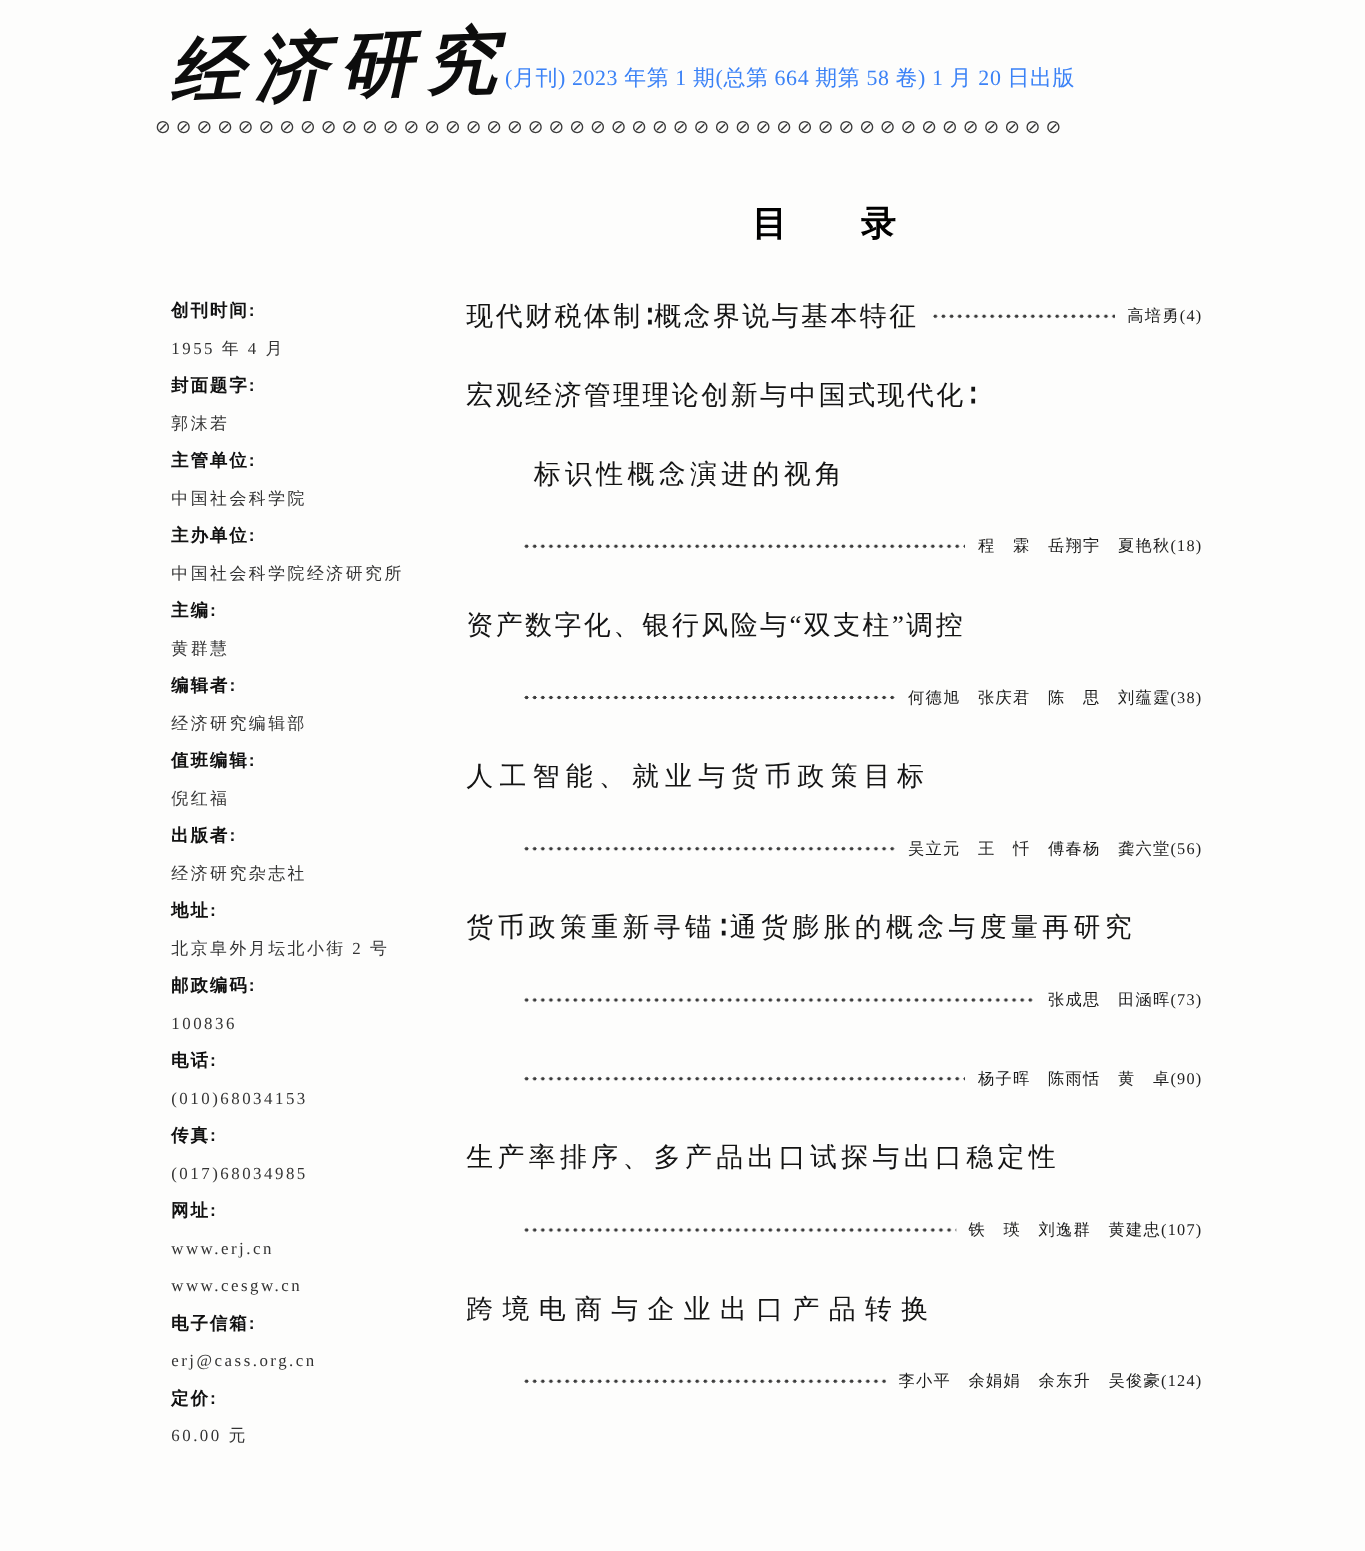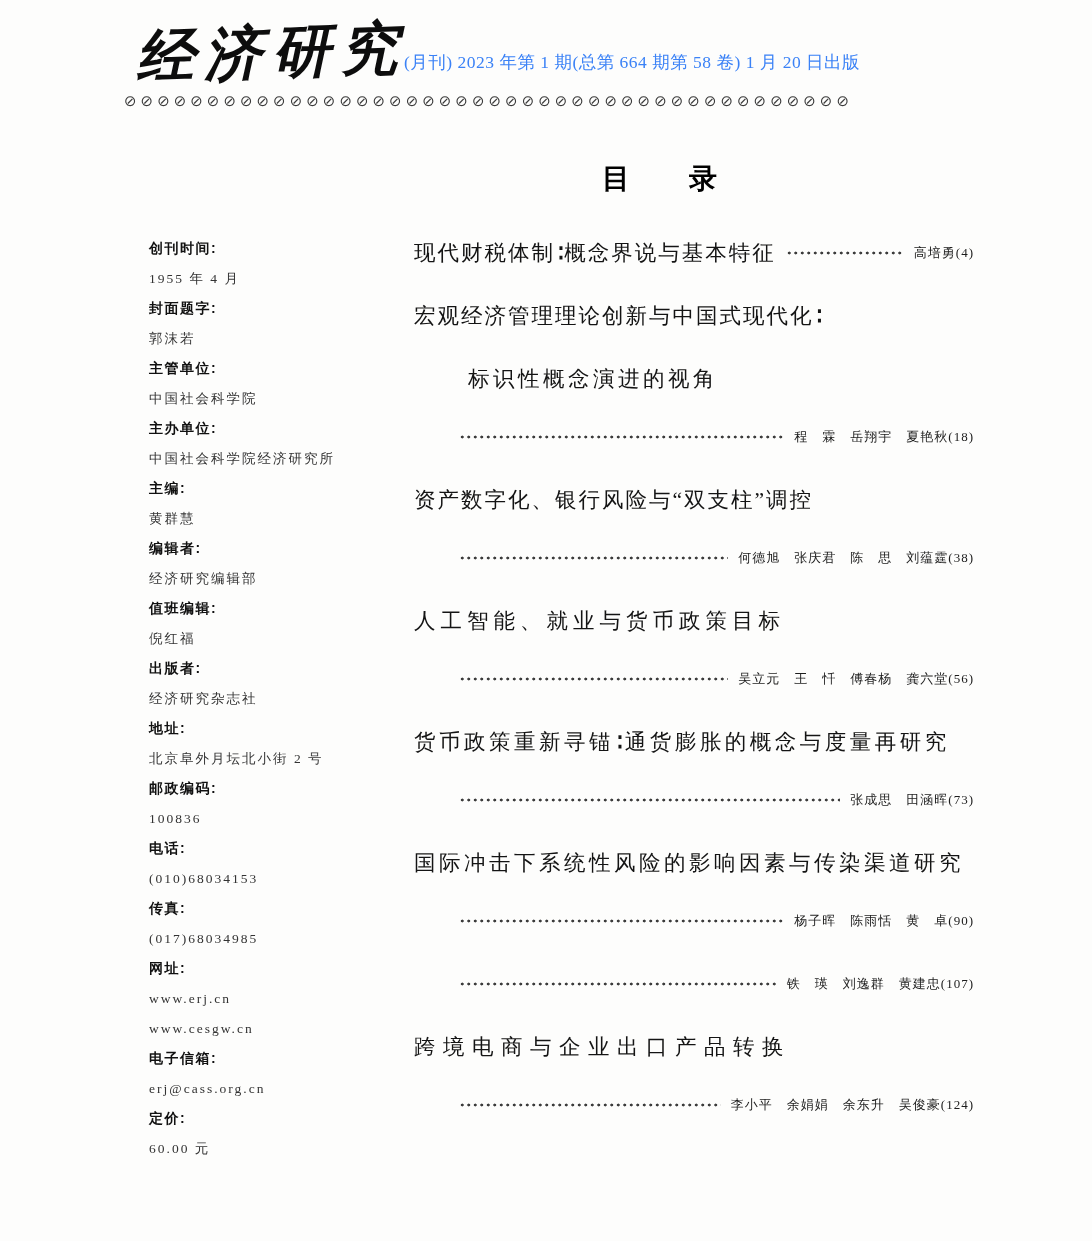--- a/index.html
+++ b/index.html
@@ -41,23 +41,22 @@
   .toc-title {
     position:absolute; left:372px; width:576px; top:160px;
     text-align:center;
     font-size:28px; font-weight:bold; letter-spacing:1px;
     font-family:"Liberation Sans","DejaVu Sans",sans-serif;
     color:#000000;
   }
 
   
   .content {
-    position:absolute; left:149px; top:238px; width:825px;
+    position:absolute; left:137px; top:238px; width:825px;
     display:flex;
-    gap:29px;
   }
   .sidebar { width:236px; flex:none; }
   .toc-list { flex:1; min-width:0; }
 
   
   .sb-label {
     font-family:"Liberation Sans","DejaVu Sans",sans-serif;
     font-weight:bold; font-size:14px; letter-spacing:1.5px;
     color:#111; line-height:21px; margin-bottom:9px;
     white-space:nowrap;
@@ -211,28 +210,28 @@
 
       <div class="entry">
         <div class="entry-title sp1">货币政策重新寻锚∶通货膨胀的概念与度量再研究</div>
         <div class="author-line">
           <span class="leader"></span>
           <span class="authors">张成思　田涵晖(73)</span>
         </div>
       </div>
 
       <div class="entry">
-        <div class="entry-title sp1">国际冲击下系统性风险的影响因素与传染渠道研究</div>
         <div class="author-line">
           <span class="leader"></span>
           <span class="authors">杨子晖　陈雨恬　黄　卓(90)</span>
         </div>
       </div>
 
       <div class="entry">
+        <div class="entry-title sp1">生产率排序、多产品出口试探与出口稳定性</div>
         <div class="author-line">
           <span class="leader"></span>
           <span class="authors">铁　瑛　刘逸群　黄建忠(107)</span>
         </div>
       </div>
 
       <div class="entry">
         <div class="entry-title sp3">跨境电商与企业出口产品转换</div>
         <div class="author-line">
           <span class="leader"></span>

